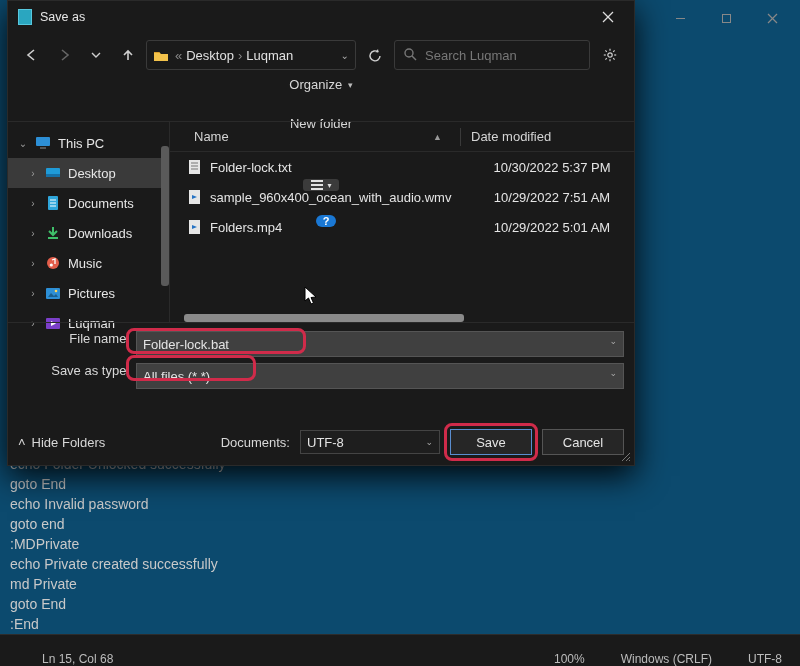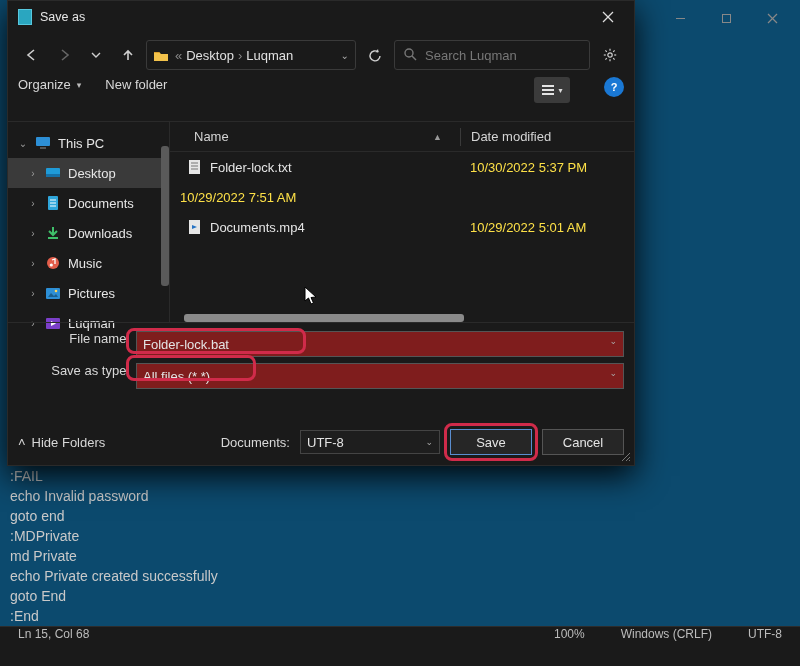--- a/index.html
+++ b/index.html
@@ -27,23 +27,24 @@
 .editor-body {
   flex: 1; padding: 6px 10px 0 10px;
   font-family: Consolas, "Courier New", monospace;
   font-size: 14px; line-height: 20px; color: #c9c9c9;
   white-space: pre;
   overflow: hidden;
   display: flex; flex-direction: column; justify-content: flex-end;
 }
 .editor-body .line { }
 .statusbar {
-  height: 40px; border-top: 1px solid #2c2c2c;
-  display: flex; align-items: flex-start; font-size: 12px; color: #bcbcbc;
+  height: 32px; border-top: 1px solid #2c2c2c;
+  display: flex; align-items: flex-end; font-size: 12px; color: #bcbcbc;
   background: #1a1a1a;
+  padding-left: 24px;
 }
 .statusbar .cell { padding: 0 18px; }
 .statusbar .spacer { flex: 1; }
 
 
 .dialog {
   position: absolute; left: 7px; top: 0;
   width: 628px; height: 466px;
   background: #1a1a1a;
   box-shadow: 0 10px 30px rgba(0,0,0,0.9);
@@ -83,22 +84,22 @@
 .crumbs .sep { color: #888; }
 .crumbbox .spacer { flex: 1; }
 .refreshbtn { width: 30px; height: 30px; display: flex; align-items: center; justify-content: center; color: #cfcfcf; }
 .searchbox {
   width: 196px; height: 30px; border: 1px solid #3a3a3a; border-radius: 3px;
   display: flex; align-items: center; gap: 8px; padding: 0 8px; color: #777;
 }
 .gearbtn { width: 28px; height: 28px; display: flex; align-items: center; justify-content: center; color: #cfcfcf; margin-left: 2px; }
 
 .dlg-toolbar {
-  height: 44px; display: flex; align-items: flex-start;
-  padding: 0 10px; gap: 24px;
+  height: 44px; display: flex; align-items: center;
+  padding: 0 10px; gap: 24px; flex-direction: column;
 }
 .toolbtn { display: flex; align-items: center; gap: 6px; color: #d8d8d8; cursor: pointer; }
 .toolbtn .caret { font-size: 9px; color: #bbb; }
 .toolbar-spacer { flex: 1; }
 .viewbtn {
   width: 36px; height: 26px; background: #3b3b3b; border-radius: 3px;
   display: flex; align-items: center; justify-content: center; color: #e4e4e4;
 }
 .viewbtn .caret { font-size: 8px; margin-left: 3px; color: #ddd; }
 .helpbtn {
@@ -143,21 +144,21 @@
   border-bottom: 1px solid #2a2a2a; font-size: 13px;
 }
 .col-name { width: 290px; padding-left: 24px; display: flex; align-items: center; gap: 24px; }
 .col-sort { font-size: 9px; color: #9a9a9a; margin-left: auto; margin-right: 18px; }
 .col-divider { width: 1px; height: 18px; background: #3a3a3a; }
 .col-date { flex: 1; padding-left: 10px; }
 .filerow {
   height: 30px; display: flex; align-items: center; color: #e4e4e4; font-size: 13px;
 }
 .filerow .fname { width: 290px; padding-left: 18px; display: flex; align-items: center; gap: 8px; overflow: hidden; white-space: nowrap; }
-.filerow .fdate { flex: 1; padding-left: 10px; color: #fde047; }
+.filerow .fdate { flex: 1; padding-left: 10px; color: #e5e5e5; text-align: center; }
 .fi { width: 14px; height: 16px; display: inline-flex; }
 .fi svg { display: block; }
 .hscroll {
   position: absolute; left: 14px; right: 14px; bottom: 0; height: 8px;
   background: #1a1a1a;
 }
 .hscroll .thumb {
   position: absolute; top: 0; bottom: 0; left: 0; width: 280px;
   background: #8a8a8a; border-radius: 3px;
 }
@@ -170,21 +171,21 @@
 
 .dlg-bottom {
   border-top: 1px solid #2a2a2a;
   padding: 8px 10px 10px 10px;
   display: flex; flex-direction: column; gap: 6px;
   position: relative;
 }
 .formrow { display: flex; gap: 6px; }
 .formrow .lbl { width: 112px; text-align: right; color: #d8d8d8; font-size: 13px; }
 .combo {
-  flex: 1; height: 22px; border: 1px solid #555; background: #7f1d1d;
+  flex: 1; height: 22px; border: 1px solid #555; background: #404040;
   display: flex; align-items: center; padding: 12px 6px; color: #e4e4e4;
   position: relative; font-size: 13px;
 }
 .combo .dd { position: absolute; right: 6px; top: 4px; font-size: 9px; color: #aaa; }
 .hlbox {
   position: absolute; border: 3px solid #d02b4a; border-radius: 8px;
   pointer-events: none;
 }
 .actionrow {
   display: flex; align-items: center; gap: 10px; margin-top: 34px;
@@ -226,26 +227,25 @@
     <div class="winbtn">
       <svg width="11" height="11">
           <line x1="1" y1="1" x2="10" y2="10" stroke="#888" stroke-width="1.2"></line>
           <line x1="10" y1="1" x2="1" y2="10" stroke="#888" stroke-width="1.2"></line>
         </svg>
     </div>
   </div>
   <div class="editor-body">
     <div class="line">echo Folder Unlocked successfully</div>
     <div class="line">goto End</div>
-    <div class="line">:FAIL</div>
     <div class="line">echo Invalid password</div>
     <div class="line">goto end</div>
     <div class="line">:MDPrivate</div>
+    <div class="line">echo Private created successfully</div>
     <div class="line">md Private</div>
-    <div class="line">echo Private created successfully</div>
     <div class="line">goto End</div>
     <div class="line">:End</div>
   </div>
   <div class="statusbar">
     <div class="cell">Ln 15, Col 68</div>
     <div class="spacer"></div>
     <div class="cell">100%</div>
     <div class="cell">Windows (CRLF)</div>
     <div class="cell">UTF-8</div>
   </div>
@@ -461,31 +461,40 @@
                   <line x1="3" y1="7" x2="10" y2="7"></line>
                   <line x1="3" y1="10" x2="10" y2="10"></line>
                 </g>
               </svg>
             </span>
           <span>Folder-lock.txt</span>
         </div>
         <div class="fdate">10/30/2022 5:37 PM</div>
       </div>
       <div class="filerow">
+        <div class="fname">
+          <span class="fi">
+              <svg width="13" height="16">
+                <rect x="1" y="1" width="11" height="14" fill="#e6e6e6"></rect>
+                <path d="M4 6 L9 8 L4 10 Z" fill="#2773c3"></path>
+              </svg>
+            </span>
+          <span>sample_960x400_ocean_with_audio.wmv</span>
+        </div>
         <div class="fdate">10/29/2022 7:51 AM</div>
       </div>
       <div class="filerow">
         <div class="fname">
           <span class="fi">
               <svg width="13" height="16">
                 <rect x="1" y="1" width="11" height="14" fill="#e6e6e6"></rect>
                 <path d="M4 6 L9 8 L4 10 Z" fill="#2773c3"></path>
               </svg>
             </span>
-          <span>Documents.mp4</span>
+          <span>Folders.mp4</span>
         </div>
         <div class="fdate">10/29/2022 5:01 AM</div>
       </div>
 
       <div class="hscroll">
           <div class="thumb"></div>
         </div>
     </div>
   </div>
 

